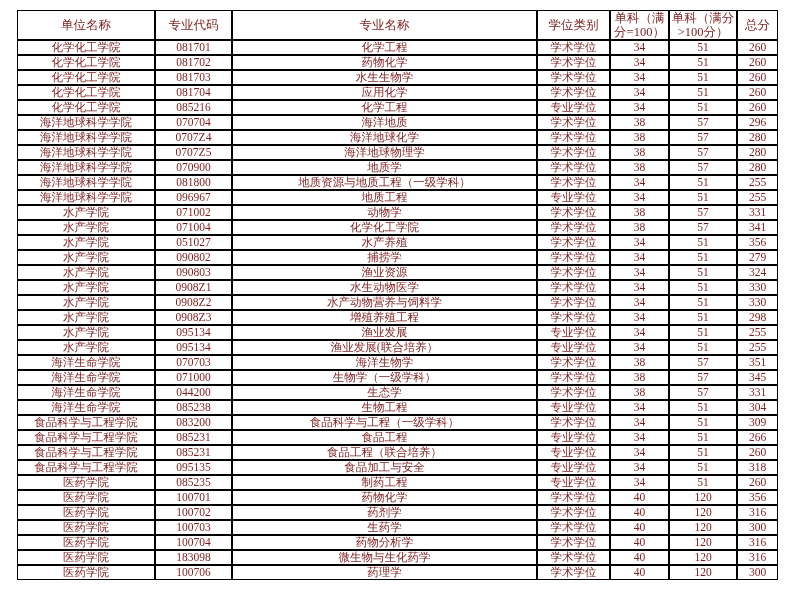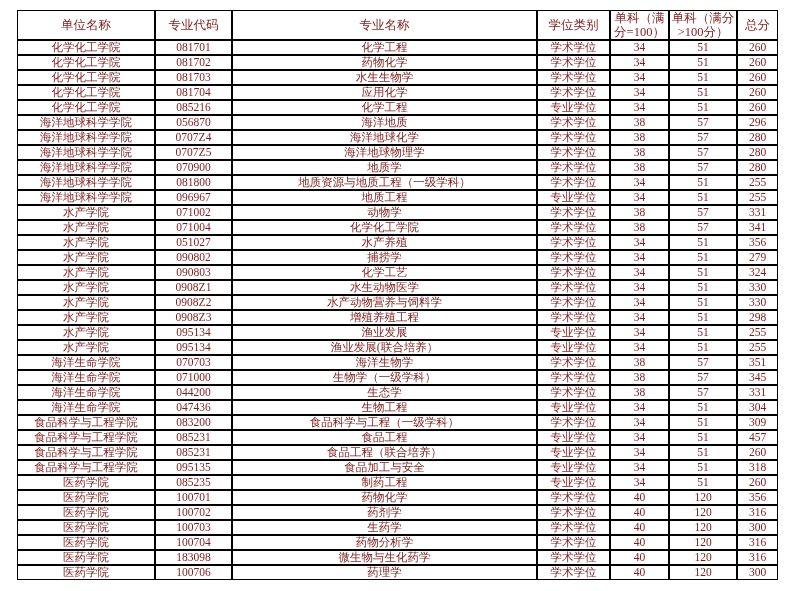--- a/index.html
+++ b/index.html
@@ -123,21 +123,21 @@
           <td>化学化工学院</td>
           <td>085216</td>
           <td>化学工程</td>
           <td>专业学位</td>
           <td>34</td>
           <td>51</td>
           <td>260</td>
         </tr>
         <tr>
           <td>海洋地球科学学院</td>
-          <td>056870</td>
+          <td>070704</td>
           <td>海洋地质</td>
           <td>学术学位</td>
           <td>38</td>
           <td>57</td>
           <td>296</td>
         </tr>
         <tr>
           <td>海洋地球科学学院</td>
           <td>0707Z4</td>
           <td>海洋地球化学</td>
@@ -214,21 +214,21 @@
           <td>090802</td>
           <td>捕捞学</td>
           <td>学术学位</td>
           <td>34</td>
           <td>51</td>
           <td>279</td>
         </tr>
         <tr>
           <td>水产学院</td>
           <td>090803</td>
-          <td>化学工艺</td>
+          <td>渔业资源</td>
           <td>学术学位</td>
           <td>34</td>
           <td>51</td>
           <td>324</td>
         </tr>
         <tr>
           <td>水产学院</td>
           <td>0908Z1</td>
           <td>水生动物医学</td>
           <td>学术学位</td>
@@ -294,21 +294,21 @@
           <td>海洋生命学院</td>
           <td>044200</td>
           <td>生态学</td>
           <td>学术学位</td>
           <td>38</td>
           <td>57</td>
           <td>331</td>
         </tr>
         <tr>
           <td>海洋生命学院</td>
-          <td>047436</td>
+          <td>085238</td>
           <td>生物工程</td>
           <td>专业学位</td>
           <td>34</td>
           <td>51</td>
           <td>304</td>
         </tr>
         <tr>
           <td>食品科学与工程学院</td>
           <td>083200</td>
           <td>食品科学与工程（一级学科）</td>
@@ -317,21 +317,21 @@
           <td>51</td>
           <td>309</td>
         </tr>
         <tr>
           <td>食品科学与工程学院</td>
           <td>085231</td>
           <td>食品工程</td>
           <td>专业学位</td>
           <td>34</td>
           <td>51</td>
-          <td>457</td>
+          <td>266</td>
         </tr>
         <tr>
           <td>食品科学与工程学院</td>
           <td>085231</td>
           <td>食品工程（联合培养）</td>
           <td>专业学位</td>
           <td>34</td>
           <td>51</td>
           <td>260</td>
         </tr>

